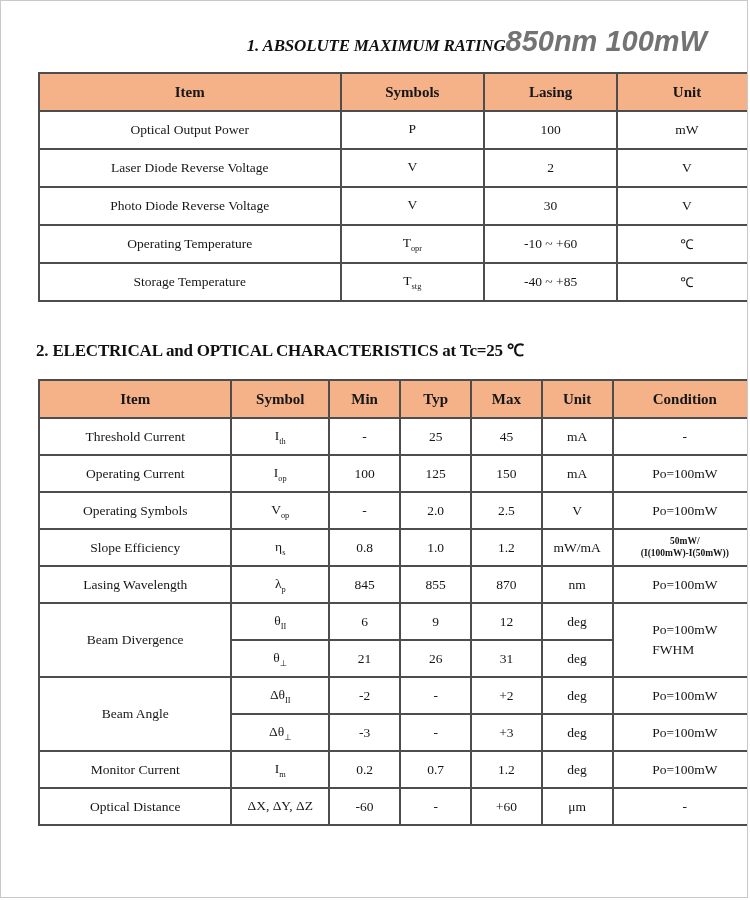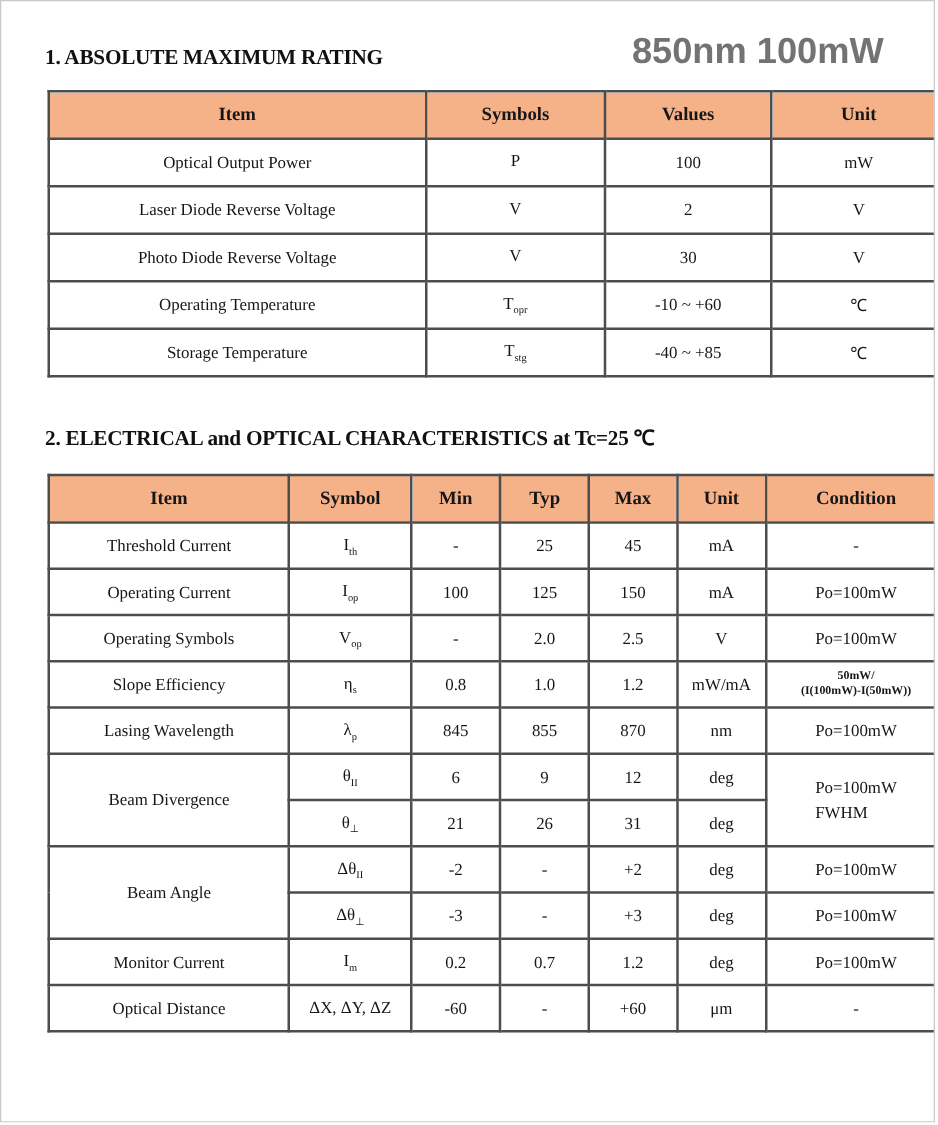--- a/index.html
+++ b/index.html
@@ -7,23 +7,24 @@
     width:748px;height:898px;
     border:1px solid #c9c9c9;
     background:#fff;
     font-family:"Liberation Serif", serif;
     color:#161616;
     box-sizing:border-box;
     overflow:hidden;
   }
   .header-row{
     display:flex;
-    justify-content:space-between;
+    justify-content:flex-end;
     align-items:flex-end;
     margin:26px 40px 16px 35px;
+    font-style:italic;
   }
   .section-title{
     font-size:17px;
     font-weight:bold;
     letter-spacing:-0.2px;
     margin:0;
     color:#111;
   }
   .red-badge{
     font-family:"Liberation Sans", sans-serif;
@@ -89,21 +90,21 @@
     <colgroup>
       <col style="width:42%">
         <col style="width:20%">
         <col style="width:18.5%">
         <col style="width:19.5%">
     </colgroup>
     <thead>
       <tr>
         <th>Item</th>
         <th>Symbols</th>
-        <th>Values</th>
+        <th>Lasing</th>
         <th>Unit</th>
       </tr>
     </thead>
     <tbody>
       <tr>
         <td>Optical Output Power</td>
         <td><span>P</span><sub></sub></td>
         <td>100</td>
         <td>mW</td>
       </tr>

